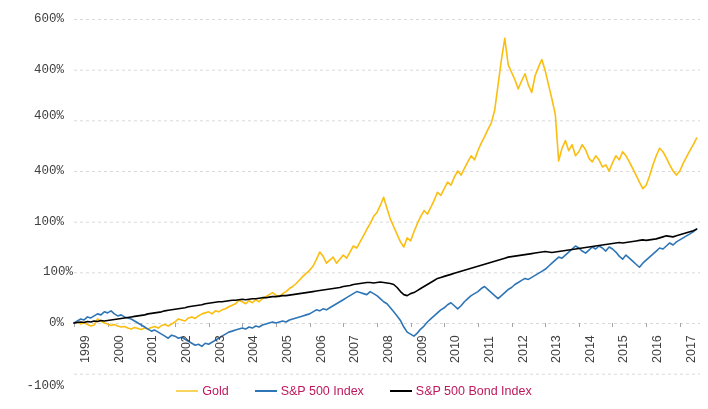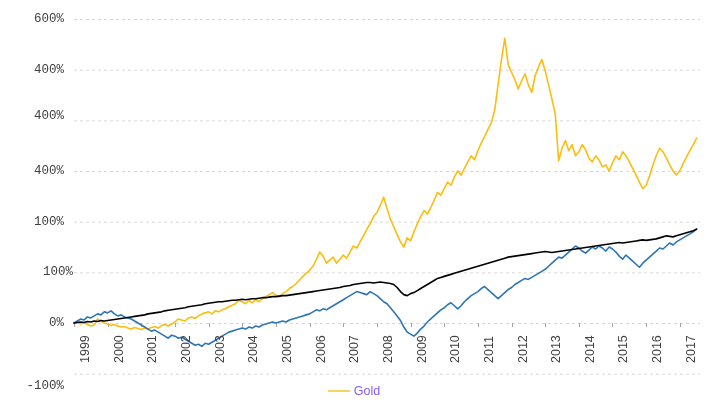--- a/index.html
+++ b/index.html
@@ -66,21 +66,21 @@
     gap: 4px;
   }
   .legend-swatch {
     display: block;
     width: 22px;
     height: 0;
     border-top-style: solid;
   }
   .legend-label {
     font-size: 12.5px;
-    color: #8b5cf6;
+    color: #be185d;
     font-family: "Liberation Sans", sans-serif;
     line-height: 1;
     white-space: nowrap;
   }
   #ytick-layer, #xtick-layer {
     position: absolute;
     left: 0;
     top: 0;
     width: 708px;
     height: 409px;
@@ -161,15 +161,23 @@
       <div class="xtick-label" style="left: 617.495px; top: 363px;">2015</div>
       <div class="xtick-label" style="left: 651.151px; top: 363px;">2016</div>
       <div class="xtick-label" style="left: 684.806px; top: 363px;">2017</div>
     </div>
 
   <div id="legend">
       <div class="legend-item">
         <span class="legend-swatch" style="border-top-color: rgb(247, 212, 92); border-top-width: 2px;"></span>
         <span class="legend-label">Gold</span>
       </div>
+      <div class="legend-item">
+        <span class="legend-swatch" style="border-top-color: rgb(46, 117, 182); border-top-width: 2.4px;"></span>
+        <span class="legend-label">S&amp;P 500 Index</span>
+      </div>
+      <div class="legend-item">
+        <span class="legend-swatch" style="border-top-color: rgb(0, 0, 0); border-top-width: 2.4px;"></span>
+        <span class="legend-label">S&amp;P 500 Bond Index</span>
+      </div>
     </div>
 
 </div>
 
 </body></html>

